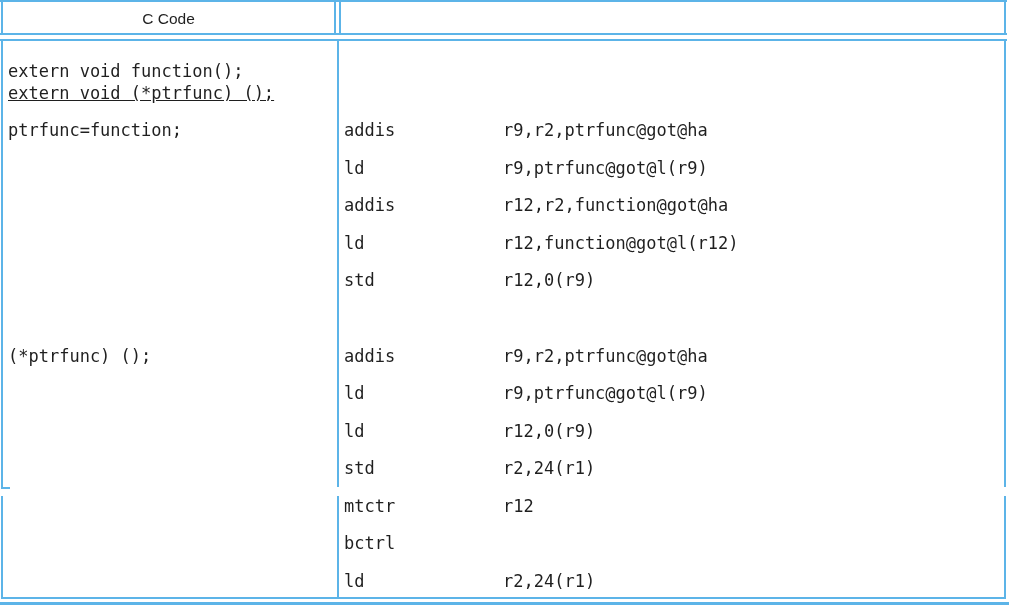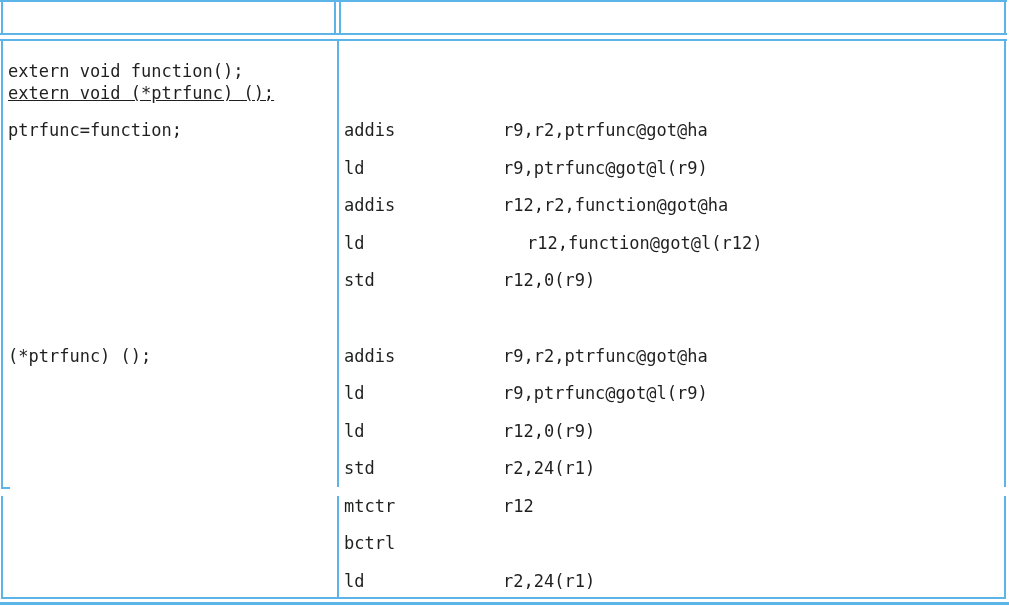--- a/index.html
+++ b/index.html
@@ -48,34 +48,35 @@
 
   <div class="line" style="left:1004px;top:39px; width:2px; height:448px;"></div>
   <div class="line" style="left:1004px;top:496px;width:2px; height:103px;"></div>
 
   <div class="line" style="left:337px; top:39px; width:2px; height:448px;"></div>
   <div class="line" style="left:337px; top:496px;width:2px; height:101px;"></div>
 
   <div class="line" style="left:1px;   top:597px;width:1005px; height:2px;"></div>
   <div class="line" style="left:0;     top:602px;width:1009px; height:3px;"></div>
 
+  <div class="hdr-label" style="left:2px; top:4px; width:333px; height:29px;">C Code</div>
 
   <div id="code-layer">
       <div class="code" style="left: 8px; top: 58px;">extern void function();</div>
       <div class="code" style="left: 8px; top: 80px; text-decoration: underline;">extern void (*ptrfunc) ();</div>
       <div class="code" style="left: 8px; top: 117px;">ptrfunc=function;</div>
       <div class="code" style="left: 8px; top: 343px;">(*ptrfunc) ();</div>
       <div class="code" style="left: 344px; top: 117px;">addis</div>
       <div class="code" style="left: 503px; top: 117px;">r9,r2,ptrfunc@got@ha</div>
       <div class="code" style="left: 344px; top: 155px;">ld</div>
       <div class="code" style="left: 503px; top: 155px;">r9,ptrfunc@got@l(r9)</div>
       <div class="code" style="left: 344px; top: 192px;">addis</div>
       <div class="code" style="left: 503px; top: 192px;">r12,r2,function@got@ha</div>
       <div class="code" style="left: 344px; top: 230px;">ld</div>
-      <div class="code" style="left: 527px; top: 230px;">r12,function@got@l(r12)</div>
+      <div class="code" style="left: 503px; top: 230px;">r12,function@got@l(r12)</div>
       <div class="code" style="left: 344px; top: 267px;">std</div>
       <div class="code" style="left: 503px; top: 267px;">r12,0(r9)</div>
       <div class="code" style="left: 344px; top: 343px;">addis</div>
       <div class="code" style="left: 503px; top: 343px;">r9,r2,ptrfunc@got@ha</div>
       <div class="code" style="left: 344px; top: 380px;">ld</div>
       <div class="code" style="left: 503px; top: 380px;">r9,ptrfunc@got@l(r9)</div>
       <div class="code" style="left: 344px; top: 418px;">ld</div>
       <div class="code" style="left: 503px; top: 418px;">r12,0(r9)</div>
       <div class="code" style="left: 344px; top: 455px;">std</div>
       <div class="code" style="left: 503px; top: 455px;">r2,24(r1)</div>

